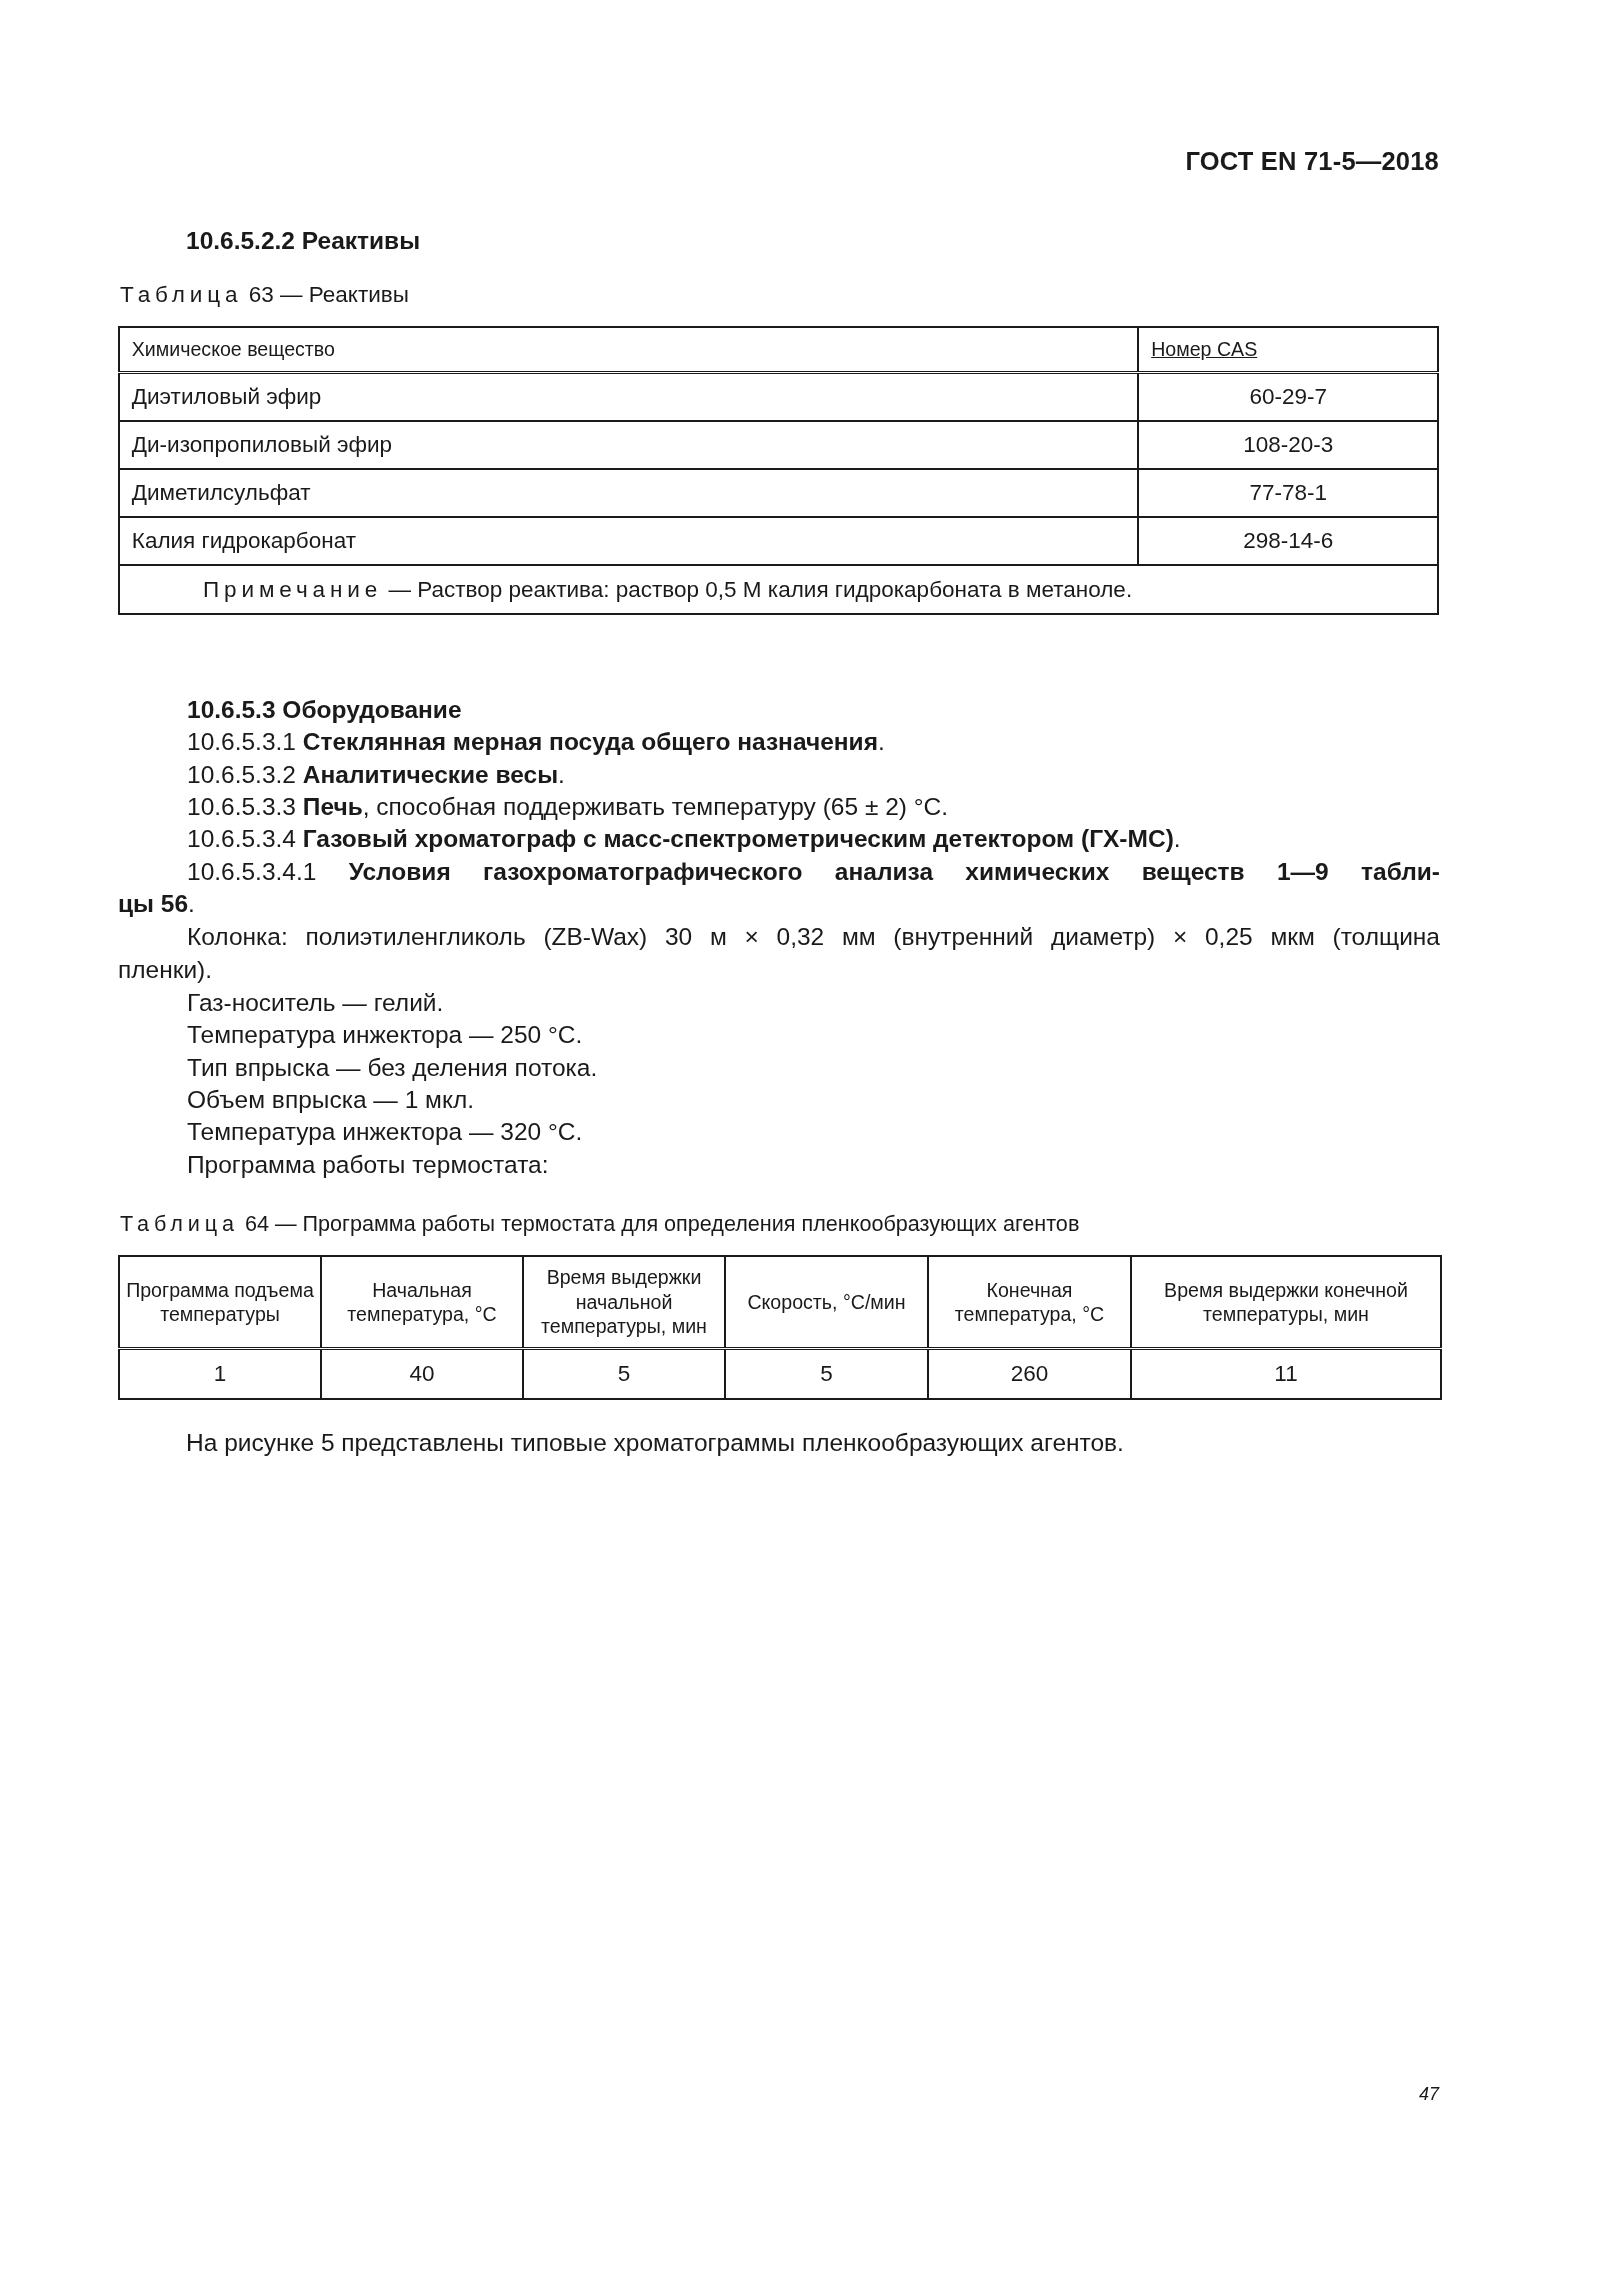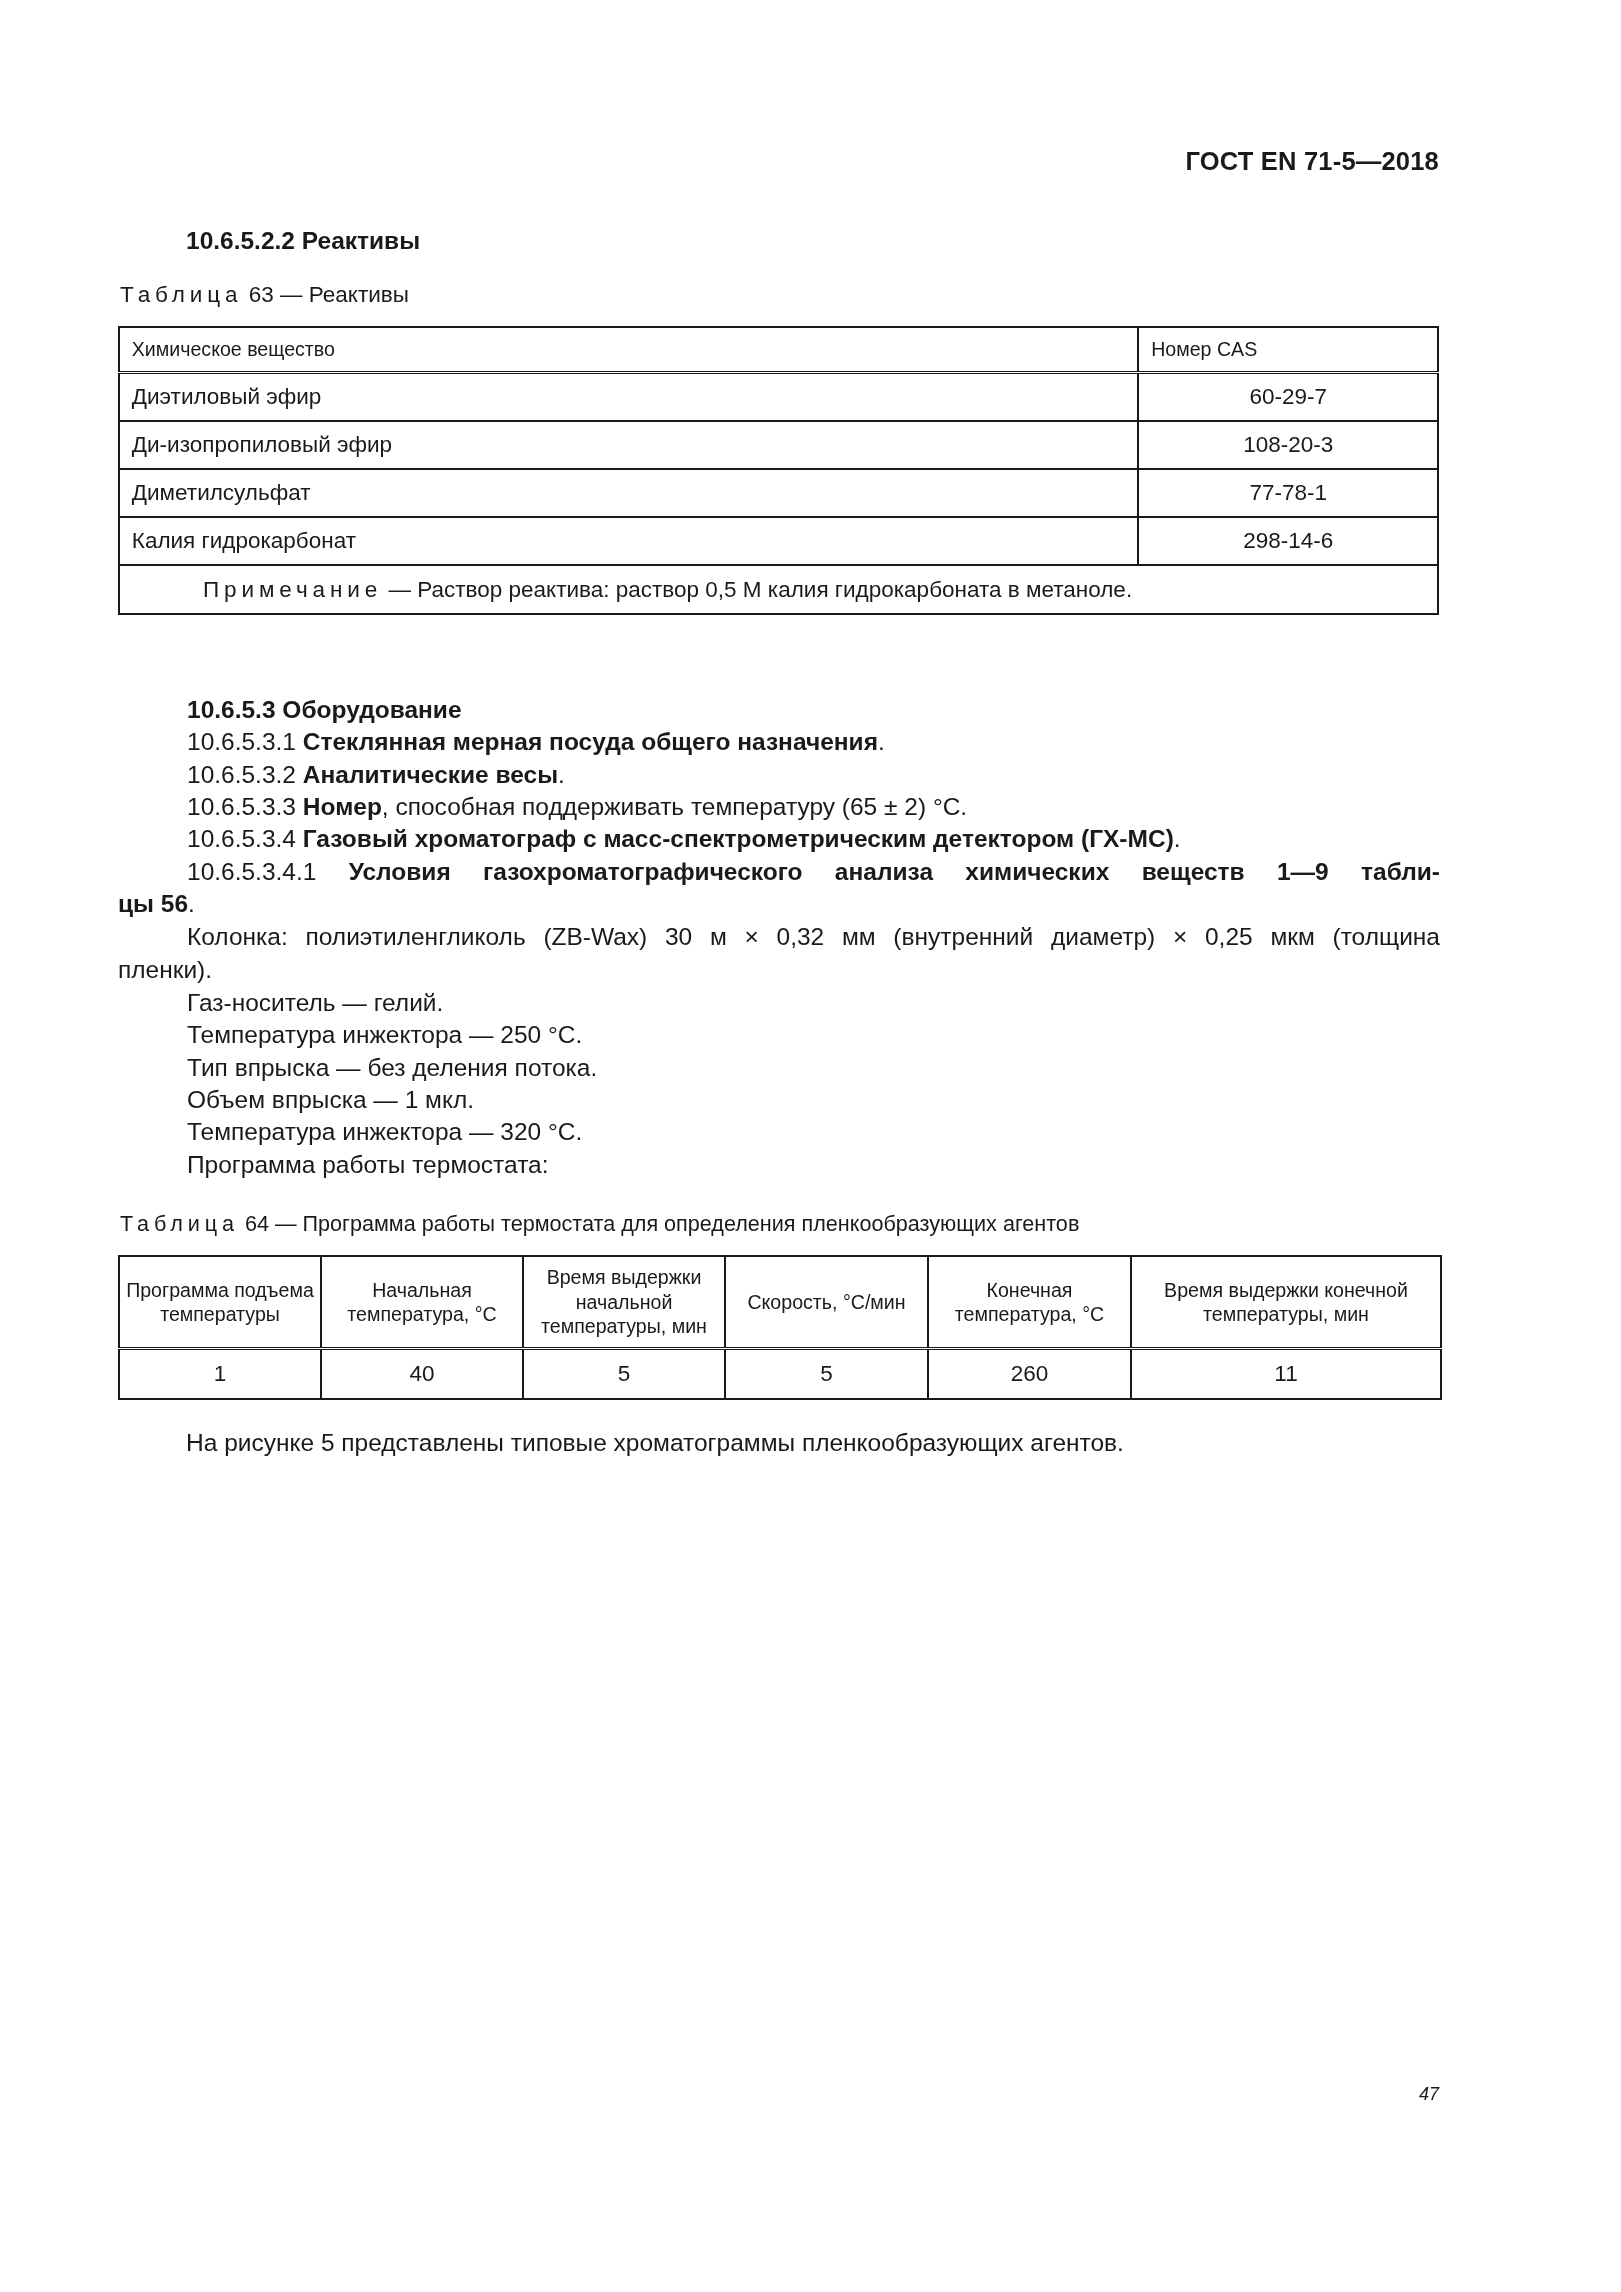--- a/index.html
+++ b/index.html
@@ -10,21 +10,21 @@
   .h-section { left: 186px; top: 227px; font-weight: bold; font-size: 24.5px; }
   .caption { left: 120px; font-size: 22.5px; white-space: nowrap; }
   .spaced { letter-spacing: 4.9px; }
   table { border-collapse: collapse; position: absolute; left: 118px; width: 1321px; }
   td, th { border: 2px solid #1a1a1a; font-weight: normal; padding: 0 11.8px; }
   
   #t63 { top: 326px; font-size: 22.5px; border: 2.9px solid #1a1a1a; }
   #t63 th { height: 43px; font-size: 19.6px; text-align: left; border-bottom: 3.9px double #1a1a1a; }
   #t63 td { height: 46px; }
   #t63 td.cas { text-align: center; width: 274px; }
-  #t63 th.cas { width: 274px; }
+  #t63 th.cas { width: 274px; text-decoration: underline; }
   #t63 td.note { text-align: left; padding-left: 83px; height: 47px; }
   
   #t64 { top: 1255px; font-size: 19.6px; border: 2.9px solid #1a1a1a; table-layout: fixed; }
   #t64 th { height: 90px; text-align: center; line-height: 24.5px; padding: 0 5.9px;
             border-bottom: 3.9px double #1a1a1a; vertical-align: middle; }
   #t64 td { height: 48px; text-align: center; font-size: 22.5px; }
   .para { position: absolute; font-size: 24.5px; line-height: 33px; white-space: nowrap; }
   .b { font-weight: bold; }
   .body-block { left: 118px; top: 696px; width: 1321px; }
   .body-block .line { position: absolute; white-space: nowrap; font-size: 24.5px; }
@@ -78,21 +78,21 @@
 <div class="abs body-block">
   <div class="line b" style="left:69px; top:0px;">10.6.5.3 Оборудование</div>
 
   <div class="line" style="left:69px; top:32px;">
     <span>10.6.5.3.1 </span><span class="b">Стеклянная мерная посуда общего назначения</span><span>.</span>
   </div>
   <div class="line" style="left:69px; top:65px;">
     <span>10.6.5.3.2 </span><span class="b">Аналитические весы</span><span>.</span>
   </div>
   <div class="line" style="left:69px; top:97px;">
-    <span>10.6.5.3.3 </span><span class="b">Номер</span><span>, способная поддерживать температуру (65 ± 2) °С.</span>
+    <span>10.6.5.3.3 </span><span class="b">Печь</span><span>, способная поддерживать температуру (65 ± 2) °С.</span>
   </div>
   <div class="line" style="left:69px; top:129px;">
     <span>10.6.5.3.4 </span><span class="b">Газовый хроматограф с масс-спектрометрическим детектором (ГХ-МС)</span><span>.</span>
   </div>
 
   <div class="line justify" style="left:69px; top:162px; width:1253px;">
     <span>10.6.5.3.4.1 </span><span class="b">Условия газохроматографического анализа химических веществ 1—9 табли-</span>
   </div>
   <div class="line" style="left:0px; top:194px;">
     <span class="b">цы 56</span><span>.</span>

